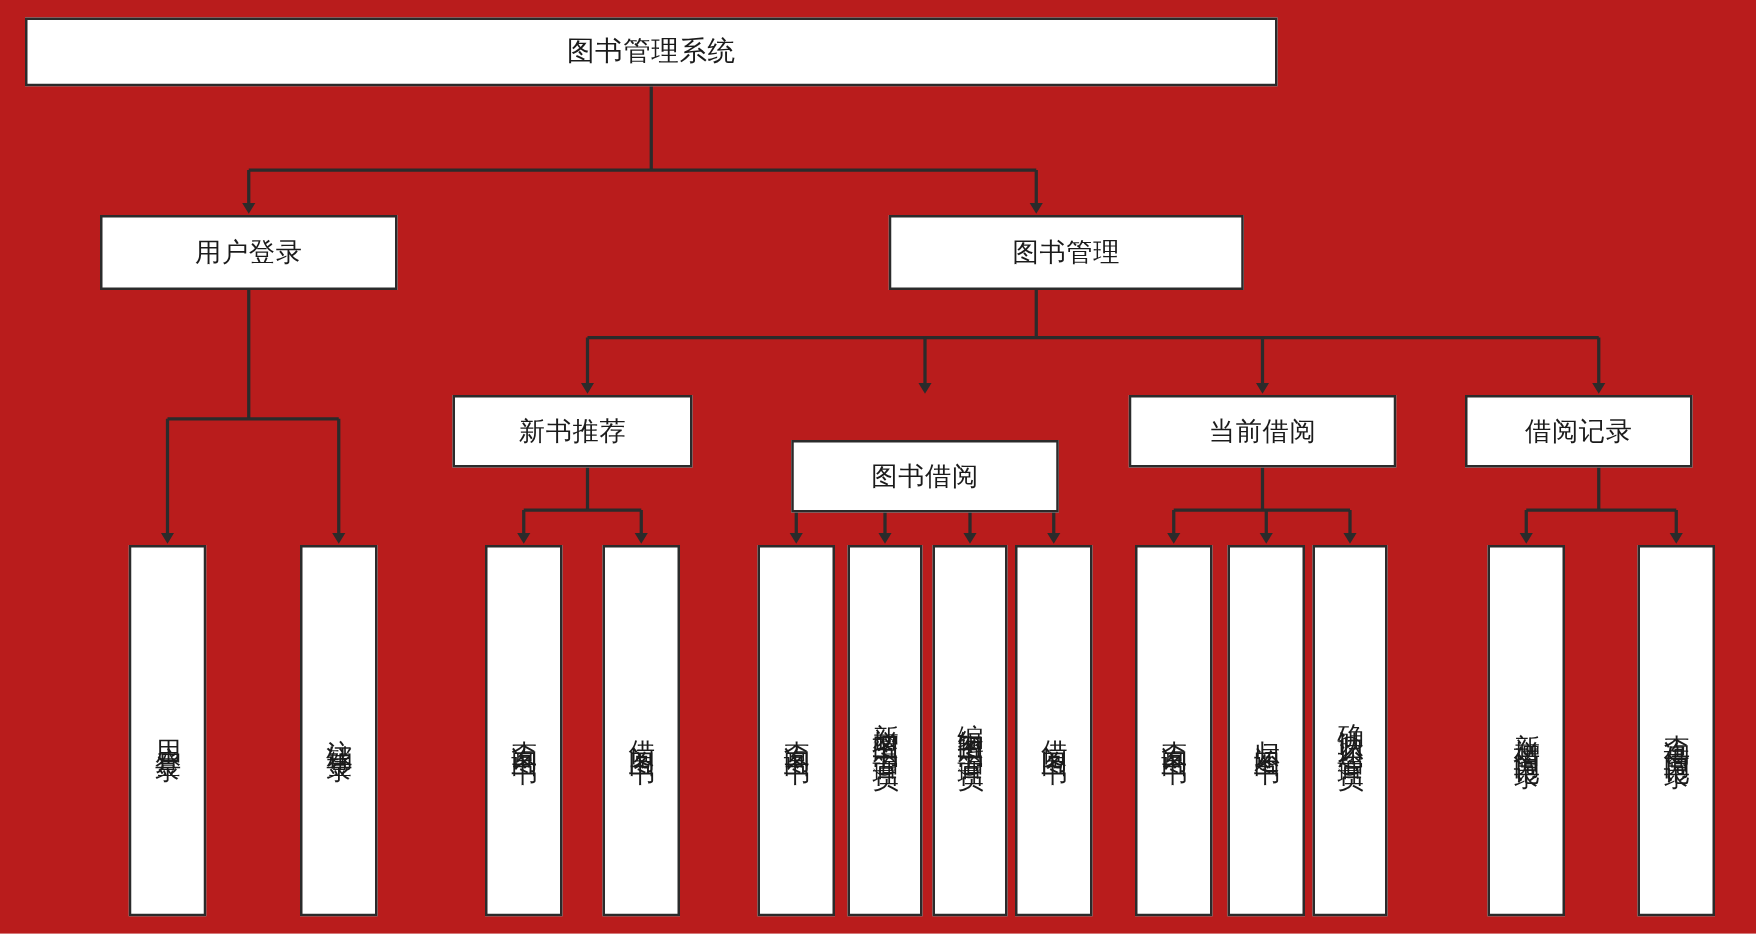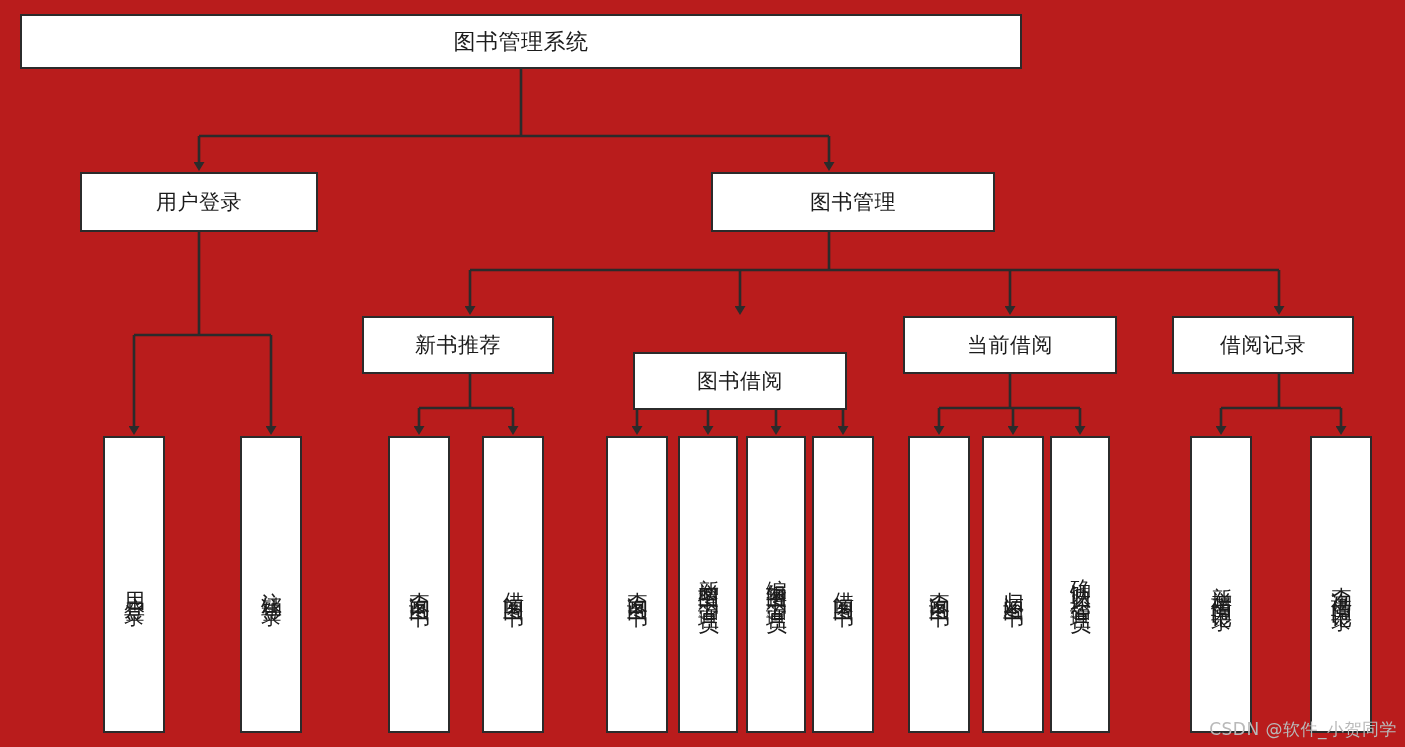--- a/index.html
+++ b/index.html
@@ -176,14 +176,13 @@
         <span class="node-label">确认归还（管理员）</span>
       </div>
       <div class="node v" style="left: 1190px; top: 436px; width: 62px; height: 297px;">
         <span class="node-label">新增借阅记录</span>
       </div>
       <div class="node v" style="left: 1310px; top: 436px; width: 62px; height: 297px;">
         <span class="node-label">查询借阅记录</span>
       </div>
     </div>
 
-  <div id="watermark">CSDN @软件_小贺同学</div>
 </div>
 
 </body></html>

